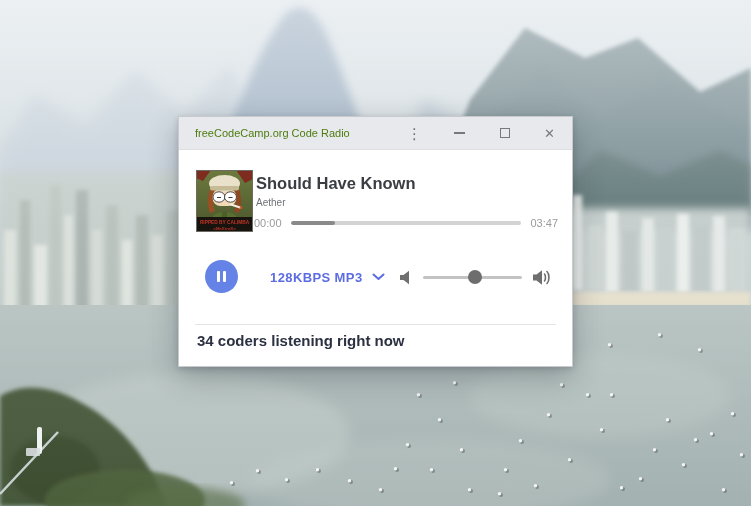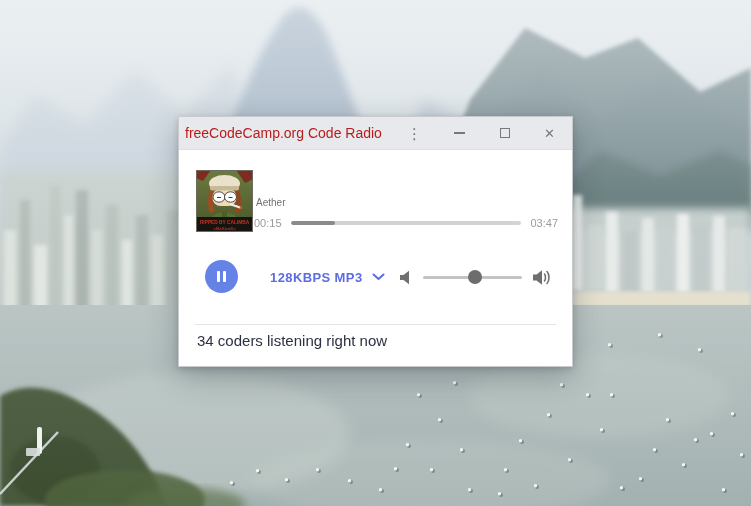--- a/index.html
+++ b/index.html
@@ -15,21 +15,21 @@
   .window{
     position:absolute;left:178px;top:116px;width:395px;height:251px;
     background:#ffffff;border:1px solid #c8cacd;box-sizing:border-box;
     box-shadow:0 10px 28px rgba(30,40,50,.30), 0 2px 6px rgba(30,40,50,.18);
   }
   .titlebar{
     height:32px;background:#e8e9ec;display:flex;align-items:center;
     border-bottom:1px solid #dddfe2;
   }
   .titlebar .title{
-    margin-left:6px;font-size:14px;color:#b91c1c;flex:1;
+    margin-left:16px;font-size:11px;color:#4d7c0f;flex:1;
     white-space:nowrap;overflow:hidden;
   }
   .win-btn{
     width:45px;height:32px;display:flex;align-items:center;justify-content:center;
     color:#77797d;cursor:default;user-select:none;
   }
   .menu-glyph{font-size:15px;line-height:1;color:#707276;}
   .min-glyph{display:block;width:11px;height:1.5px;background:#77797d;}
   .max-glyph{display:block;width:10px;height:10px;border:1.2px solid #77797d;box-sizing:border-box;}
   .close-glyph{font-size:13px;color:#77797d;}
@@ -64,21 +64,21 @@
   }
   .vol-icon{flex:0 0 auto;display:flex;align-items:center;}
   .vol-track-wrap{flex:1;height:16px;position:relative;margin:0 9px;cursor:pointer;}
   .vol-track{position:absolute;left:0;right:0;top:7px;height:2.5px;background:#c3c3c3;border-radius:2px;}
   .vol-handle{
     position:absolute;top:1px;width:14px;height:14px;border-radius:50%;background:#6d6d6d;
     transform:translateX(-50%);cursor:grab;
   }
 
   .divider{position:absolute;left:16px;right:16px;top:207px;height:1px;background:#e4e4e4;}
-  .listeners{position:absolute;left:18px;top:215px;font-size:15px;font-weight:400;color:#2c3142;}
+  .listeners{position:absolute;left:18px;top:215px;font-size:15px;font-weight:700;color:#2c3142;}
 </style>
 </head>
 <body>
 
 <div class="stage">
 
   <svg class="bg" width="751" height="506" viewBox="0 0 751 506" aria-hidden="true">
     <defs>
       <linearGradient id="sky" x1="0" y1="0" x2="0" y2="1">
         <stop offset="0" stop-color="#e3e9ed"></stop>
@@ -298,24 +298,25 @@
         <path d="M35,34.5 L44,37.5" stroke="#f4efe4" stroke-width="2.2" stroke-linecap="round"></path>
         <circle cx="45" cy="37.8" r="1.3" fill="#d8542a"></circle>
 
         <rect x="0" y="47" width="57" height="15" fill="#17140f"></rect>
         <text x="28.5" y="53.5" text-anchor="middle" font-size="4.8" font-weight="bold" fill="#c23326" font-family="Liberation Sans, sans-serif">RIPPED BY CALIMBA</text>
         <text x="28.5" y="59.5" text-anchor="middle" font-size="4.4" font-weight="bold" fill="#b02f24" font-family="Liberation Sans, sans-serif">=MaXtraX=</text>
         <rect x="0.5" y="0.5" width="56" height="61" fill="none" stroke="#6b6b62" stroke-width="1"></rect>
       </svg>
     </div>
 
+    <div class="track-title">Should Have Known</div>
     <div class="track-artist">Aether</div>
 
     <div class="progress-row">
-      <span class="time">00:15</span>
+      <span class="time">00:00</span>
       <div class="progress-track">
         <div class="progress-fill" style="width: 19.2%;"></div>
       </div>
       <span class="time">03:47</span>
     </div>
 
     <button class="pause-btn">
       <span class="pause-bar"></span>
       <span class="pause-bar"></span>
     </button>

